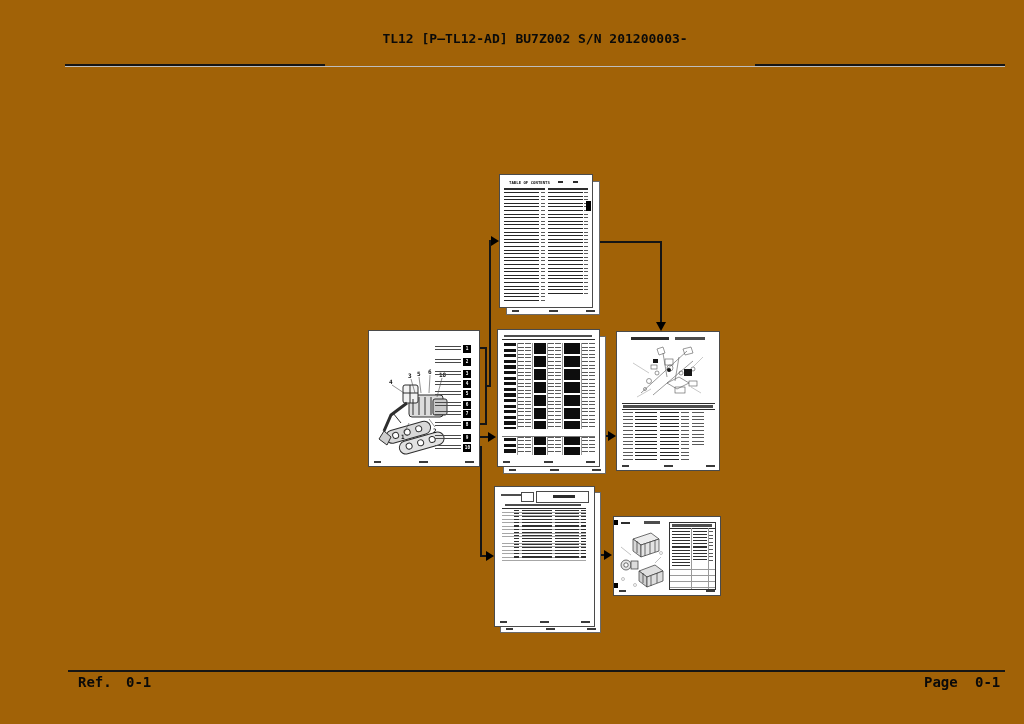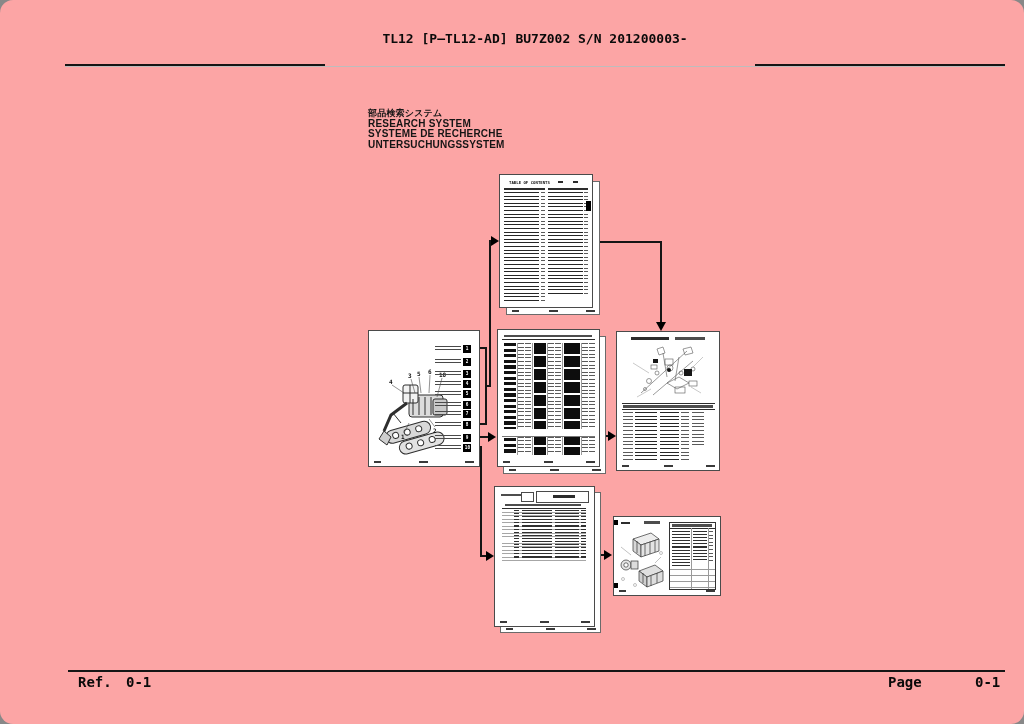--- a/index.html
+++ b/index.html
@@ -1,18 +1,18 @@
 <!DOCTYPE html>
 <html><head>
 <meta charset="utf-8">
 <style>
   html,body{margin:0;padding:0;background:#888;}
   #canvas{
-    position:relative;width:1024px;height:724px;background:#fca5a5;
-    font-family:"Liberation Sans",sans-serif;overflow:hidden;margin:0 auto;border-radius:13px;
+    position:relative;width:1024px;height:724px;background:#a16207;
+    font-family:"Liberation Sans",sans-serif;overflow:hidden;margin:0 auto;
   }
   .abs{position:absolute;}
   
   .t1{font:700 13px "DejaVu Sans Mono",monospace;color:#0a0a0a;letter-spacing:0;}
   .t2{font:700 16px "DejaVu Sans Mono",monospace;color:#0a0a0a;}
   .intro{font:700 10px "Liberation Sans",sans-serif;color:#151515;line-height:10.5px;letter-spacing:.2px;}
   .foot-txt{font:700 14px "DejaVu Sans Mono",monospace;color:#0a0a0a;}
   
   .line{position:absolute;background:#151515;}
   .rule-light{position:absolute;background:#bdbdbd;}
@@ -50,26 +50,20 @@
 <body>
 
 <div id="canvas">
 
   <div class="abs t1" style="left:200px;top:31px;width:670px;text-align:center;">TL12 [P—TL12-AD] BU7Z002 S/N 201200003-</div>
 
   <div class="rule-light" style="left:65px;top:66px;width:940px;height:1px;"></div>
   <div class="line" style="left:65px;top:64px;width:260px;height:2px;"></div>
   <div class="line" style="left:755px;top:64px;width:250px;height:2px;"></div>
 
-  <div class="abs intro" style="left:368px;top:108px;">
-    <div style="font-size:9px;">部品検索システム</div>
-    <div>RESEARCH SYSTEM</div>
-    <div>SYSTEME DE RECHERCHE</div>
-    <div>UNTERSUCHUNGSSYSTEM</div>
-  </div>
 
   <div class="line" style="left:470px;top:347px;width:17px;height:2px;"></div>
   <div class="line" style="left:470px;top:423px;width:17px;height:2px;"></div>
   <div class="line" style="left:485px;top:347px;width:2px;height:78px;"></div>
   <div class="line" style="left:485px;top:385px;width:6px;height:2px;"></div>
   <div class="line" style="left:489px;top:240px;width:2px;height:147px;"></div>
   <div class="line" style="left:489px;top:240px;width:3px;height:2px;"></div>
   <div class="arrow-r" style="left:491px;top:236px;"></div>
 
   <div class="line" style="left:599px;top:241px;width:63px;height:2px;"></div>
@@ -353,16 +347,16 @@
       <div class="hair" style="left:38px;top:5px;width:1px;height:61px;"></div>
       <div class="abs" style="left:0;top:46px;width:45px;height:20px;background:repeating-linear-gradient(180deg,#9a9a9a 0 1px,rgba(0,0,0,0) 1px 6px);"></div>
     </div>
     <div class="fm" style="left:5px;bottom:3px;width:7px;"></div>
     <div class="fm" style="right:5px;bottom:3px;width:9px;"></div>
   </div>
 
   <div class="line" style="left:68px;top:670px;width:937px;height:2px;"></div>
   <div class="abs foot-txt" style="left:78px;top:674px;">Ref.</div>
   <div class="abs foot-txt" style="left:126px;top:674px;">0-1</div>
-  <div class="abs foot-txt" style="left:888px;top:674px;">Page</div>
+  <div class="abs foot-txt" style="left:924px;top:674px;">Page</div>
   <div class="abs foot-txt" style="left:975px;top:674px;">0-1</div>
 
 </div>
 
 </body></html>

